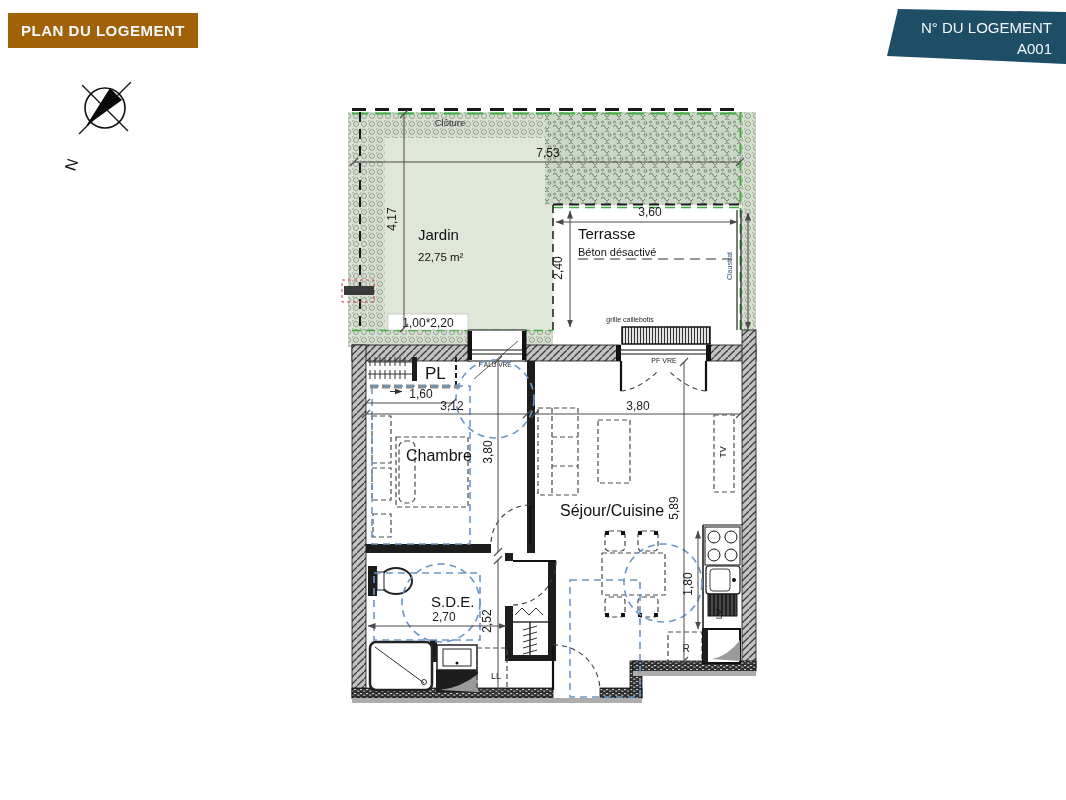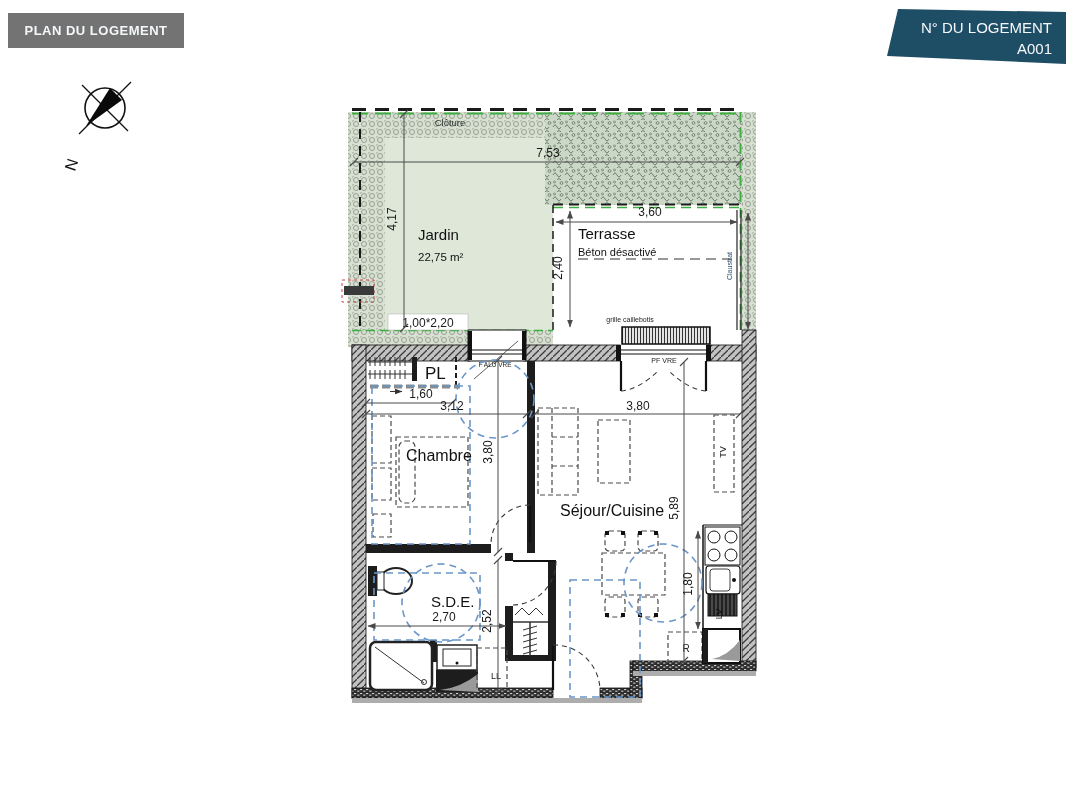--- a/index.html
+++ b/index.html
@@ -1,20 +1,20 @@
 <!DOCTYPE html>
 <html><head>
 <meta charset="utf-8">
 <style>
   html,body{margin:0;padding:0;background:#fff;}
   #page{position:relative;width:1066px;height:800px;background:#ffffff;overflow:hidden;
         font-family:"Liberation Sans",sans-serif;}
-  #banner-left{position:absolute;left:8px;top:13px;width:176px;height:35px;background:#737373;
+  #banner-left{position:absolute;left:8px;top:13px;width:190px;height:35px;background:#a16207;
         color:#f4f8fa;display:flex;align-items:center;justify-content:center;
-        font-size:13px;font-weight:600;letter-spacing:.5px;}
+        font-size:15px;font-weight:600;letter-spacing:.5px;}
   #banner-right{position:absolute;left:880px;top:0;width:186px;height:70px;}
   #banner-right text{fill:#f4f8fa;font-weight:500;}
   svg text{font-family:"Liberation Sans",sans-serif;}
   .dim{stroke:#4a4a4a;stroke-width:1;fill:none;}
   .tick{stroke:#4a4a4a;stroke-width:1.1;}
   .dimtxt{font-size:12px;fill:#1a1a1a;text-anchor:middle;}
   .furn{fill:none;stroke:#4a4a4a;stroke-width:1.2;stroke-dasharray:5 3;}
   .blue{fill:none;stroke:#6b96c8;stroke-width:1.6;stroke-dasharray:7 5;}
   .doorarc{fill:none;stroke:#3a3a3a;stroke-width:1.1;stroke-dasharray:5 4;}
   .leaf{stroke:#111;stroke-width:2.2;}

